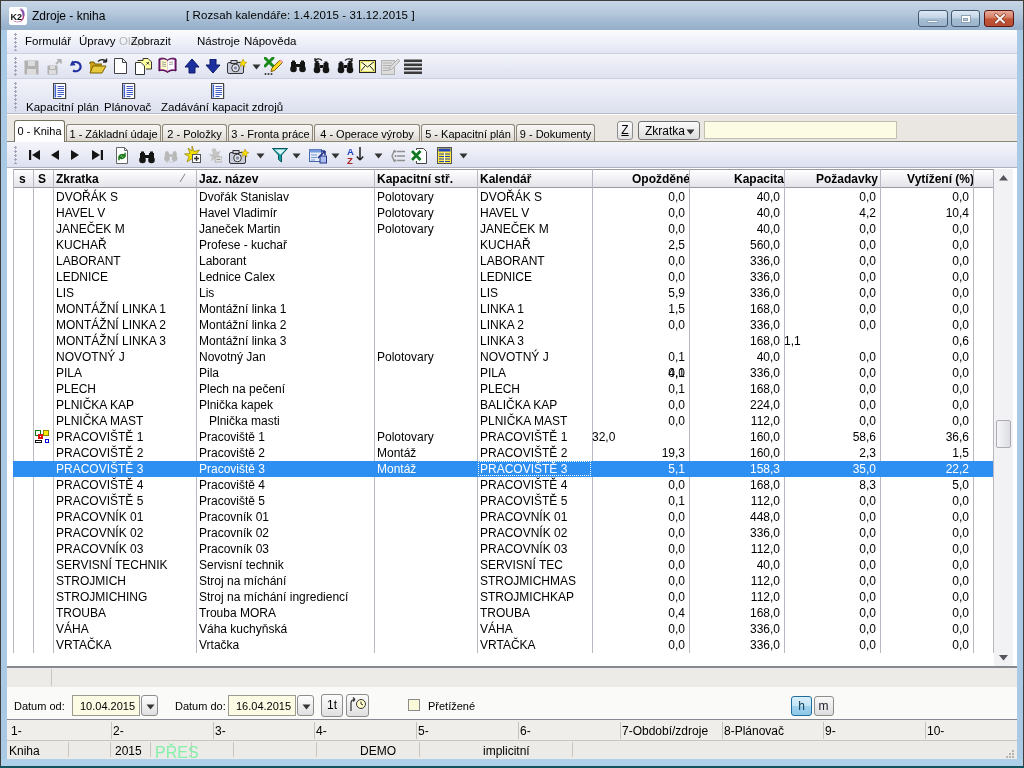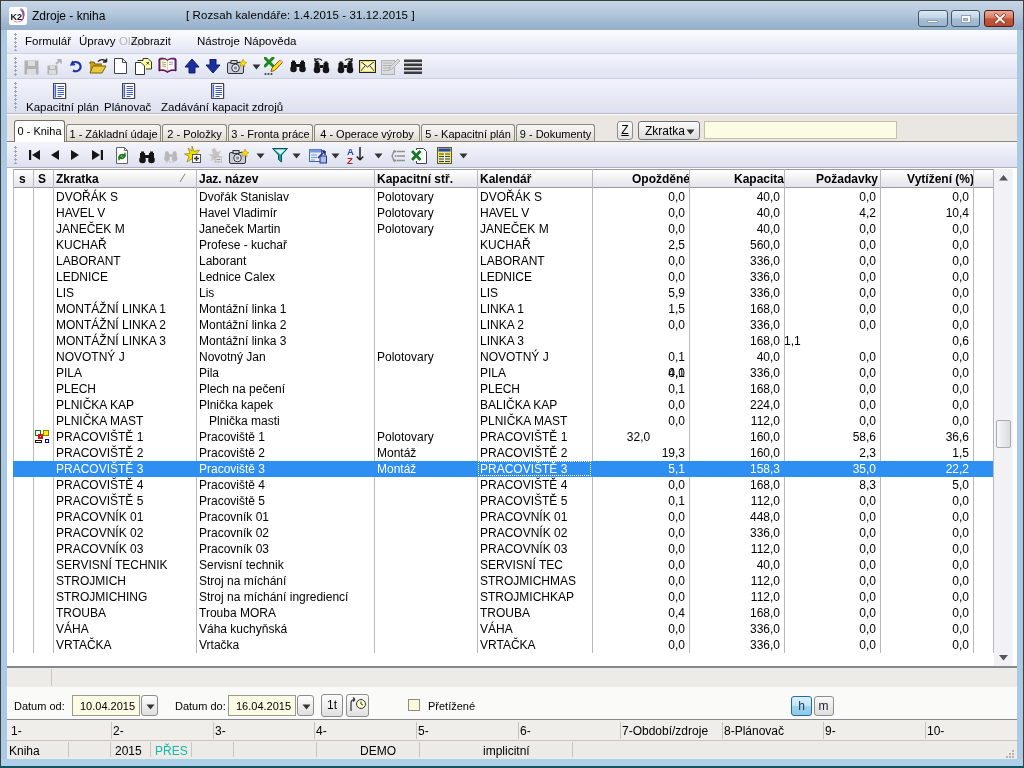--- a/index.html
+++ b/index.html
@@ -443,21 +443,21 @@
 <span class="abs rc" style="left:199px;top:413px;margin-left:10px;">Plnička masti</span>
 <span class="abs rc" style="left:480px;top:413px;">PLNIČKA MAST</span>
 <span class="abs rc" style="left:592px;top:413px;width:93px;text-align:right;">0,0</span>
 <span class="abs rc" style="left:689px;top:413px;width:91px;text-align:right;">112,0</span>
 <span class="abs rc" style="left:784px;top:413px;width:92px;text-align:right;">0,0</span>
 <span class="abs rc" style="left:880px;top:413px;width:89px;text-align:right;">0,0</span>
 <span class="abs rc" style="left:56px;top:429px;">PRACOVIŠTĚ 1</span>
 <span class="abs rc" style="left:199px;top:429px;">Pracoviště 1</span>
 <span class="abs rc" style="left:377px;top:429px;">Polotovary</span>
 <span class="abs rc" style="left:480px;top:429px;">PRACOVIŠTĚ 1</span>
-<span class="abs rc" style="left:592px;top:429px;width:93px;text-align:center;">32,0</span>
+<span class="abs rc" style="left:592px;top:429px;width:93px;text-align:left;">32,0</span>
 <span class="abs rc" style="left:689px;top:429px;width:91px;text-align:right;">160,0</span>
 <span class="abs rc" style="left:784px;top:429px;width:92px;text-align:right;">58,6</span>
 <span class="abs rc" style="left:880px;top:429px;width:89px;text-align:right;">36,6</span>
 <div class="abs" style="left:35px;top:430px;width:15px;height:14px">
 <span style="position:absolute;left:0px;top:0px;width:6px;height:6px;border:1.5px solid #0c7a0c"></span>
 <span style="position:absolute;left:8px;top:0px;width:6px;height:6px;background:#ffee00;border:1px solid #888800"></span>
 <span style="position:absolute;left:3px;top:3.5px;width:5px;height:5px;border:2px solid #dd1111;background:#fff"></span>
 <span style="position:absolute;left:0px;top:9.5px;width:7px;height:3px;border:1.5px solid #111"></span>
 <span style="position:absolute;left:10px;top:8.5px;width:4px;height:4px;border:1.5px solid #0000e0"></span>
   </div>
@@ -622,21 +622,21 @@
 <div class="abs" style="left:67.5px;top:742px;width:1px;height:15px;background:#c9c6c0"></div>
 <div class="abs" style="left:110px;top:742px;width:1px;height:15px;background:#c9c6c0"></div>
 <div class="abs" style="left:150px;top:742px;width:1px;height:15px;background:#c9c6c0"></div>
 <div class="abs" style="left:191px;top:742px;width:1px;height:15px;background:#c9c6c0"></div>
 <div class="abs" style="left:232.5px;top:742px;width:1px;height:15px;background:#c9c6c0"></div>
 <div class="abs" style="left:316px;top:742px;width:1px;height:15px;background:#c9c6c0"></div>
 <div class="abs" style="left:419px;top:742px;width:1px;height:15px;background:#c9c6c0"></div>
 <div class="abs" style="left:572px;top:742px;width:1px;height:15px;background:#c9c6c0"></div>
 <span class="abs" style="left:9px;top:744px;font-size:12px;color:#000">Kniha</span>
 <span class="abs" style="left:115px;top:744px;font-size:12px;color:#000">2015</span>
-<span class="abs" style="left:155px;top:744px;font-size:12px;color:#14b8a6">PŘES</span>
+<span class="abs" style="left:155px;top:744px;font-size:16px;color:#86efac">PŘES</span>
 <span class="abs" style="left:360px;top:744px;font-size:12px;color:#000">DEMO</span>
 <span class="abs" style="left:483px;top:744px;font-size:12px;color:#000">implicitní</span>
 <svg style="position:absolute;left:1004px;top:750px" width="10" height="8" viewBox="0 0 10 8">
     <g fill="#b8b5ae">
       <rect x="8" y="6" width="2" height="2"></rect>
       <rect x="8" y="3" width="2" height="2"></rect>
       <rect x="5" y="6" width="2" height="2"></rect>
       <rect x="8" y="0" width="2" height="2"></rect>
       <rect x="2" y="6" width="2" height="2"></rect>
       <rect x="5" y="3" width="2" height="2"></rect>

